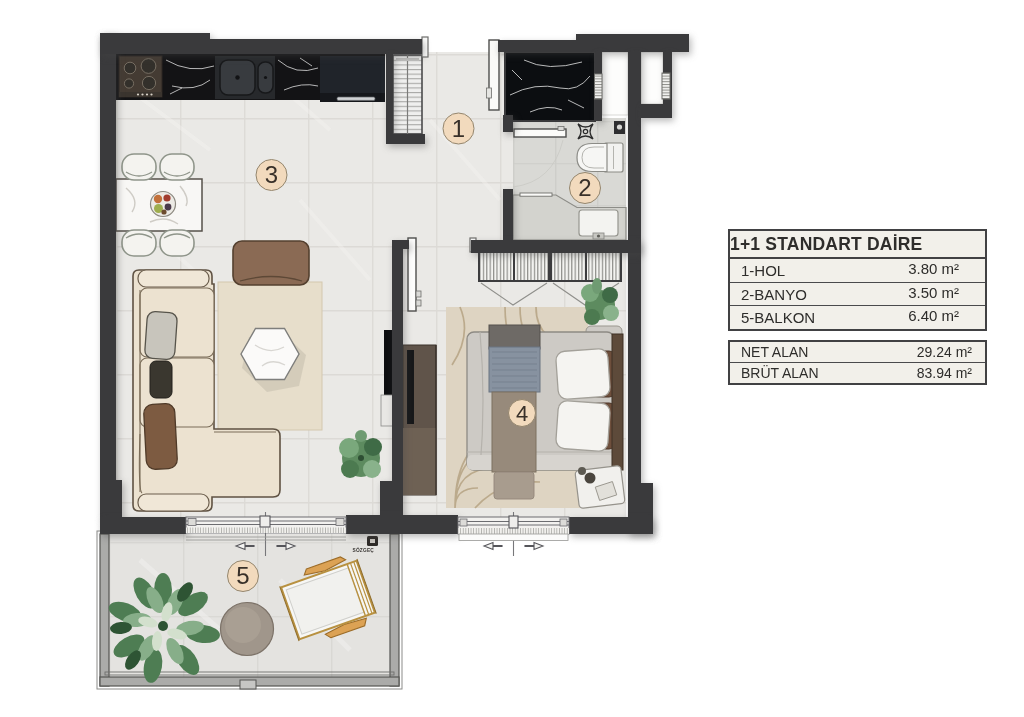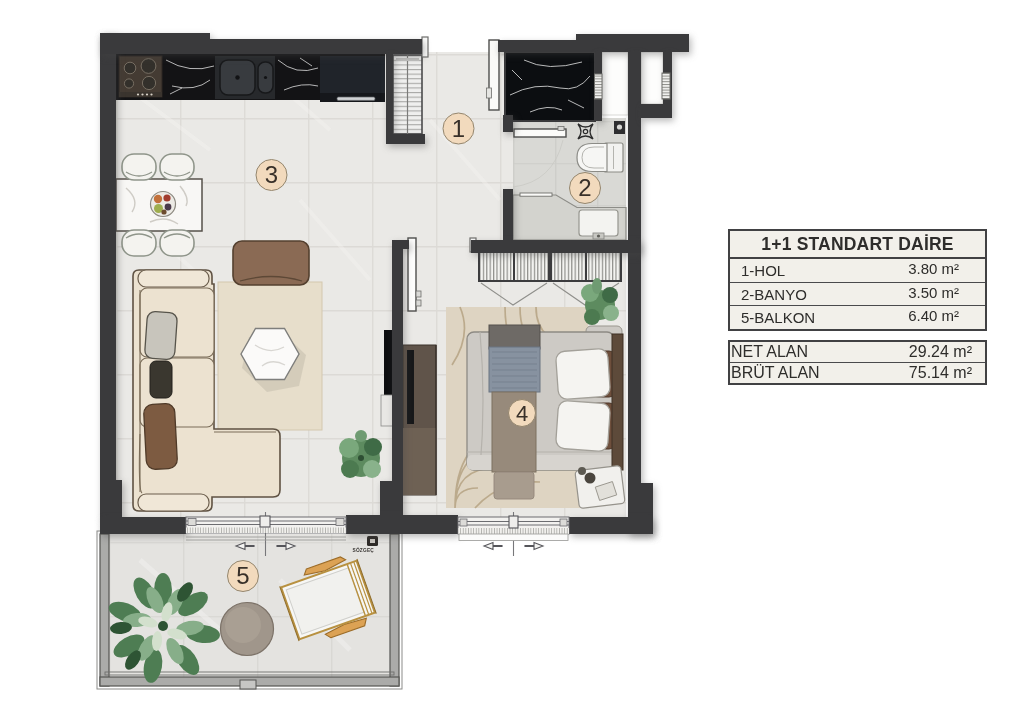--- a/index.html
+++ b/index.html
@@ -1,26 +1,26 @@
 <!DOCTYPE html>
 <html><head>
 <meta charset="utf-8">
 <style>
 html,body{margin:0;padding:0;background:#ffffff;width:1024px;height:717px;overflow:hidden;font-family:"Liberation Sans",sans-serif}
 #stage{position:relative;width:1024px;height:717px}
 svg{position:absolute;left:0;top:0}
 .walls{filter:drop-shadow(2.5px 3.5px 3.5px rgba(70,70,70,0.38))}
 #areatable{position:absolute;left:728px;top:229px;width:259px;color:#2e2d2b}
 .tbl{border:2px solid #414143;background:#f2f0ea}
-.hdr{height:26px;line-height:26px;text-align:center;font-weight:bold;font-size:17.5px;border-bottom:2px solid #414143;letter-spacing:0.2px}
+.hdr{height:26px;line-height:26px;text-align:left;font-weight:bold;font-size:17.5px;border-bottom:2px solid #414143;letter-spacing:0.2px}
 .row{height:20.6px;line-height:20.6px;font-size:15px;padding:2px 13px 0 11px;border-bottom:1.4px solid #4a4a4c;position:relative}
 .row:last-child{border-bottom:none}
 .row .v{position:absolute;right:26px;top:0}
 .tbl2{border:2px solid #414143;background:#f2f0ea;margin-top:9px}
-.row2{height:20.2px;line-height:20.2px;font-size:16px;padding:0 13px 0 1px;border-bottom:1.4px solid #4a4a4c;position:relative}
+.row2{height:20.2px;line-height:20.2px;font-size:14px;padding:0 13px 0 11px;border-bottom:1.4px solid #4a4a4c;position:relative}
 .row2:last-child{border-bottom:none}
 .row2 .v{position:absolute;right:13px;top:0}
 </style>
 </head>
 <body>
 <div id="stage">
 <svg width="1024" height="717" viewBox="0 0 1024 717">
 <defs>
 <pattern id="tile" width="64" height="64" patternUnits="userSpaceOnUse" patternTransform="translate(116,54)">
   <rect width="64" height="64" fill="#eae9e6"></rect>
@@ -510,16 +510,16 @@
 
 <div id="areatable">
   <div class="tbl">
     <div class="hdr">1+1 STANDART DAİRE</div>
     <div class="row">1-HOL<span class="v">3.80 m²</span></div>
     <div class="row">2-BANYO<span class="v">3.50 m²</span></div>
     <div class="row">5-BALKON<span class="v">6.40 m²</span></div>
   </div>
   <div class="tbl2">
     <div class="row2">NET ALAN<span class="v">29.24 m²</span></div>
-    <div class="row2">BRÜT ALAN<span class="v">75.14 m²</span></div>
+    <div class="row2">BRÜT ALAN<span class="v">83.94 m²</span></div>
   </div>
 </div>
 </div>
 
 </body></html>

